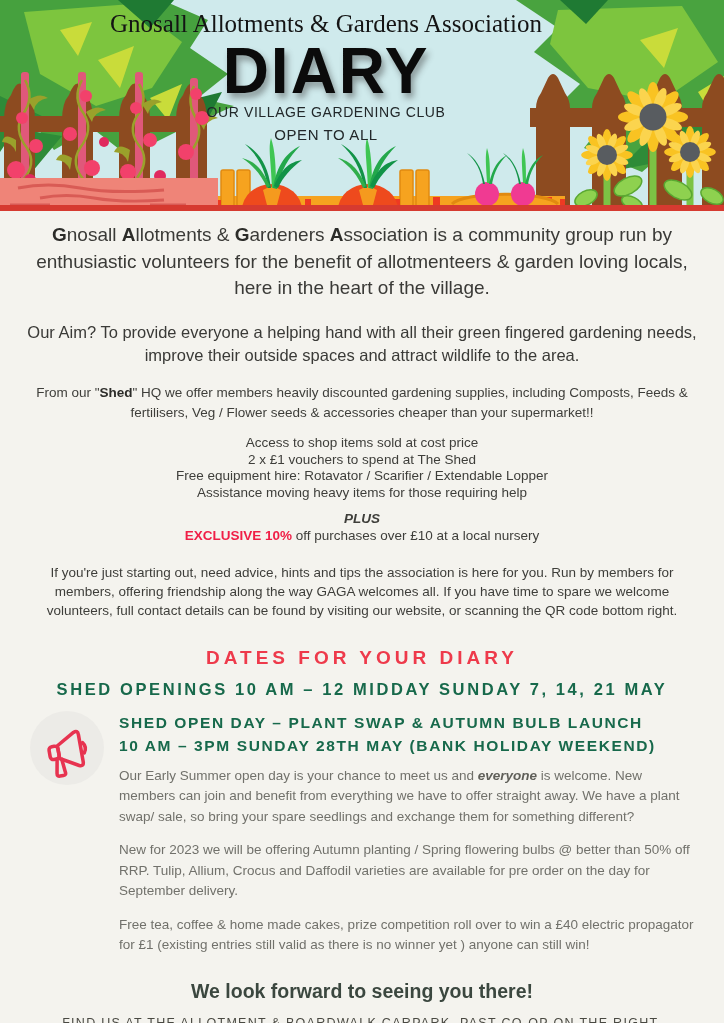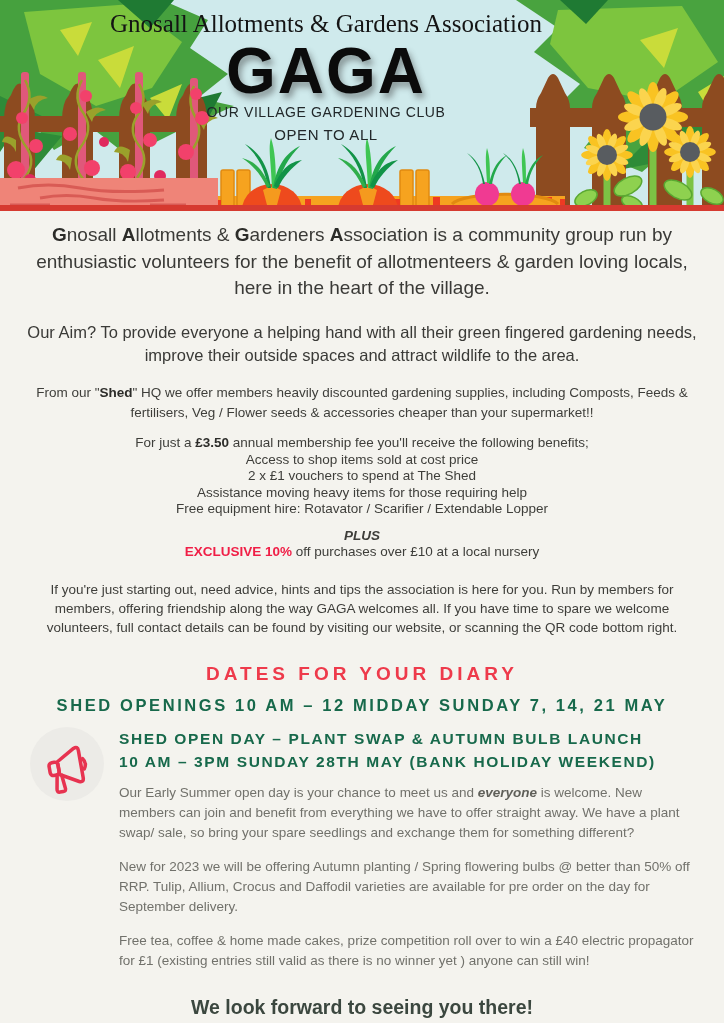--- a/index.html
+++ b/index.html
@@ -232,39 +232,38 @@
       </g>
       <use href="#sunfl" transform="translate(653,117)"></use>
       <use href="#sunfl" transform="translate(607,155) scale(0.74)"></use>
       <use href="#sunfl" transform="translate(690,152) scale(0.74)"></use>
     </g>
 
     <rect x="0" y="205" width="724" height="6" fill="#d63a30"></rect>
   </svg>
 
   <div class="h-title">Gnosall Allotments &amp; Gardens Association</div>
-  <div class="h-acronym">GAGA</div>
+  <div class="h-acronym">DIARY</div>
   <div class="h-tag1">OUR VILLAGE GARDENING CLUB</div>
   <div class="h-tag2">OPEN TO ALL</div>
 </div>
 
 <main>
 
   <p class="intro"><b>G</b><span>nosall </span><b>A</b><span>llotments &amp; </span><b>G</b><span>ardeners </span><b>A</b><span>ssociation</span><span> is a community group run by enthusiastic volunteers for the benefit of allotmenteers &amp; garden loving locals, here in the heart of the village.</span></p>
 
   <p class="aim">Our Aim? To provide everyone a helping hand with all their green fingered gardening needs, improve their outside spaces and attract wildlife to the area.</p>
 
   <p class="small shed-para"><span>From our "</span><b>Shed</b><span>" HQ we offer members heavily discounted gardening supplies, including Composts, Feeds &amp; fertilisers, Veg / Flower seeds &amp; accessories cheaper than your supermarket!!</span></p>
 
   <div class="small benefits">
-    <div><span>For just a </span><b>£3.50</b><span> annual membership fee you'll receive the following benefits;</span></div>
     <div>Access to shop items sold at cost price</div>
     <div>2 x £1 vouchers to spend at The Shed</div>
+    <div>Free equipment hire: Rotavator / Scarifier / Extendable Lopper</div>
     <div>Assistance moving heavy items for those requiring help</div>
-    <div>Free equipment hire: Rotavator / Scarifier / Extendable Lopper</div>
     <div class="plus">PLUS</div>
     <div><span class="red-b">EXCLUSIVE 10%</span><span> off purchases over £10 at a local nursery</span></div>
   </div>
 
   <p class="small welcome">If you're just starting out, need advice, hints and tips the association is here for you. Run by members for members, offering friendship along the way GAGA welcomes all. If you have time to spare we welcome volunteers, full contact details can be found by visiting our website, or scanning the QR code bottom right.</p>
 
   <div class="diary-h">DATES FOR YOUR DIARY</div>
   <div class="openings">SHED OPENINGS 10 AM – 12 MIDDAY SUNDAY 7, 14, 21 MAY</div>
 
   <div class="openday">

